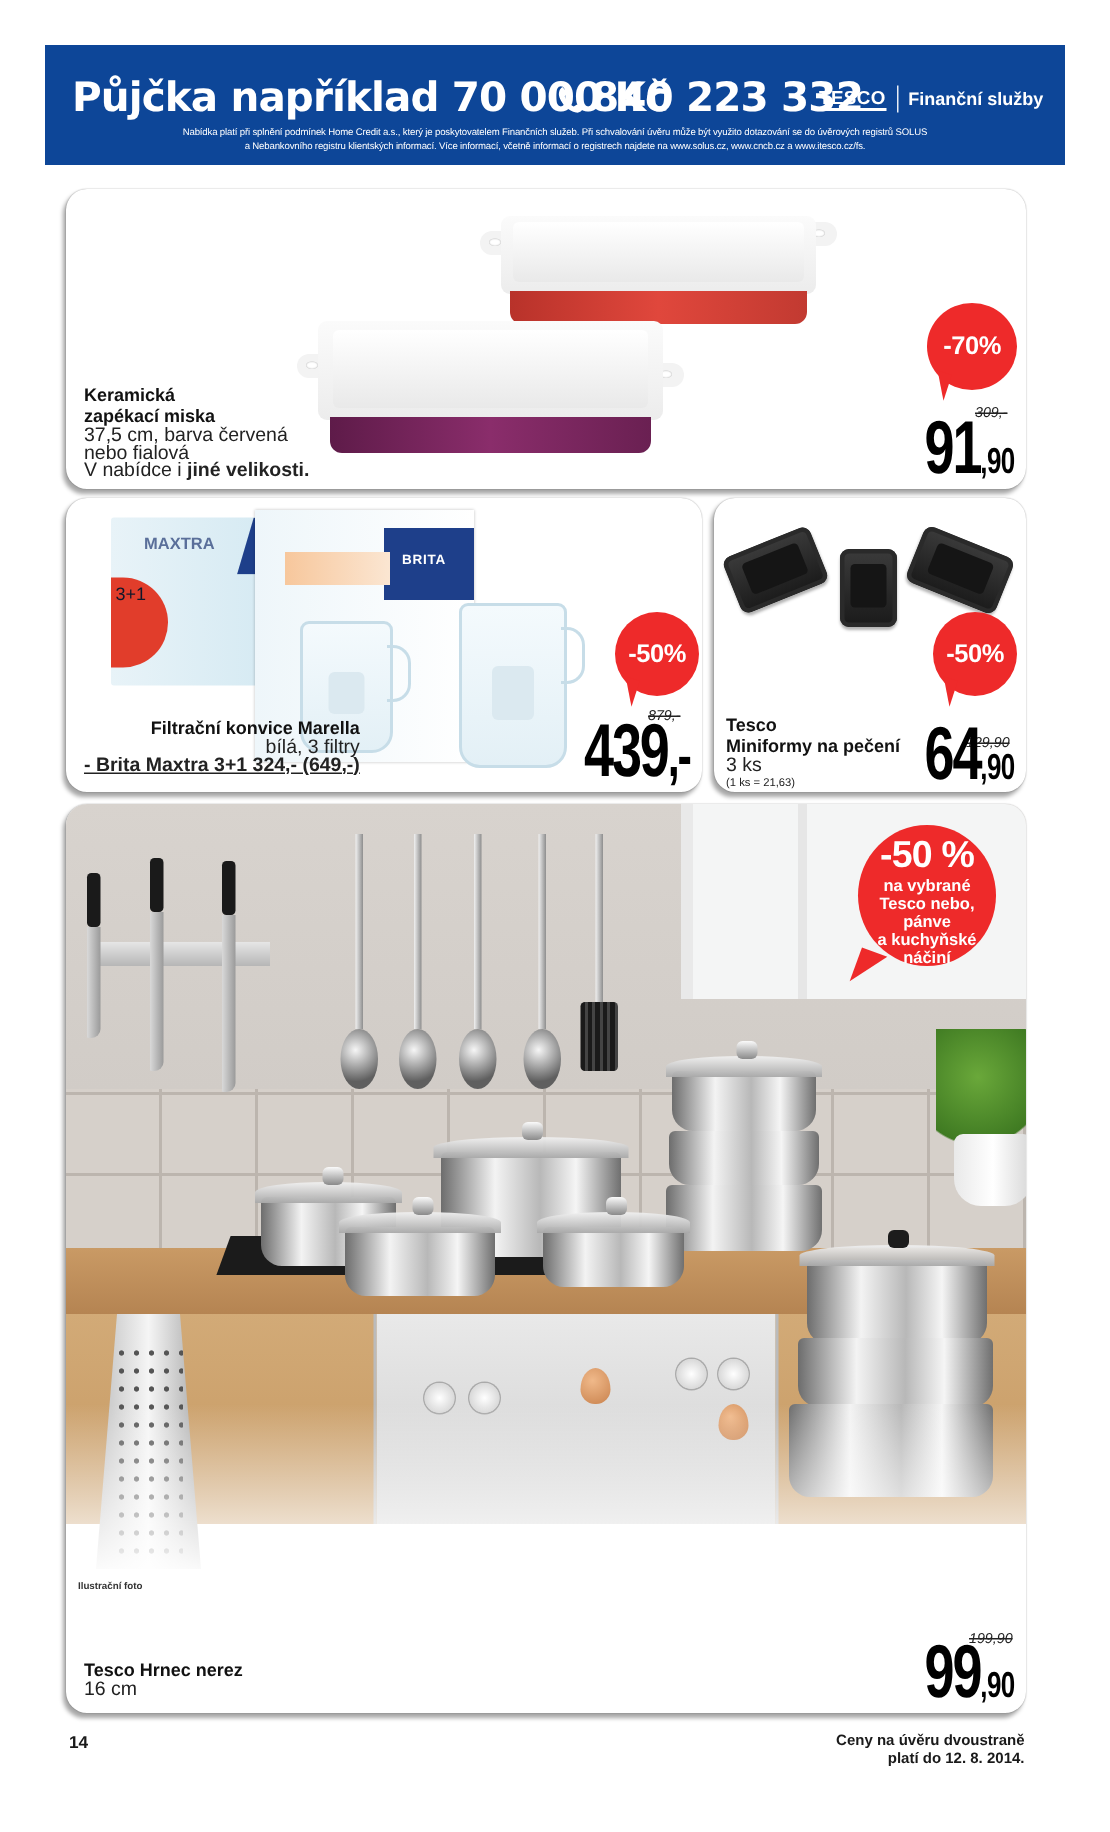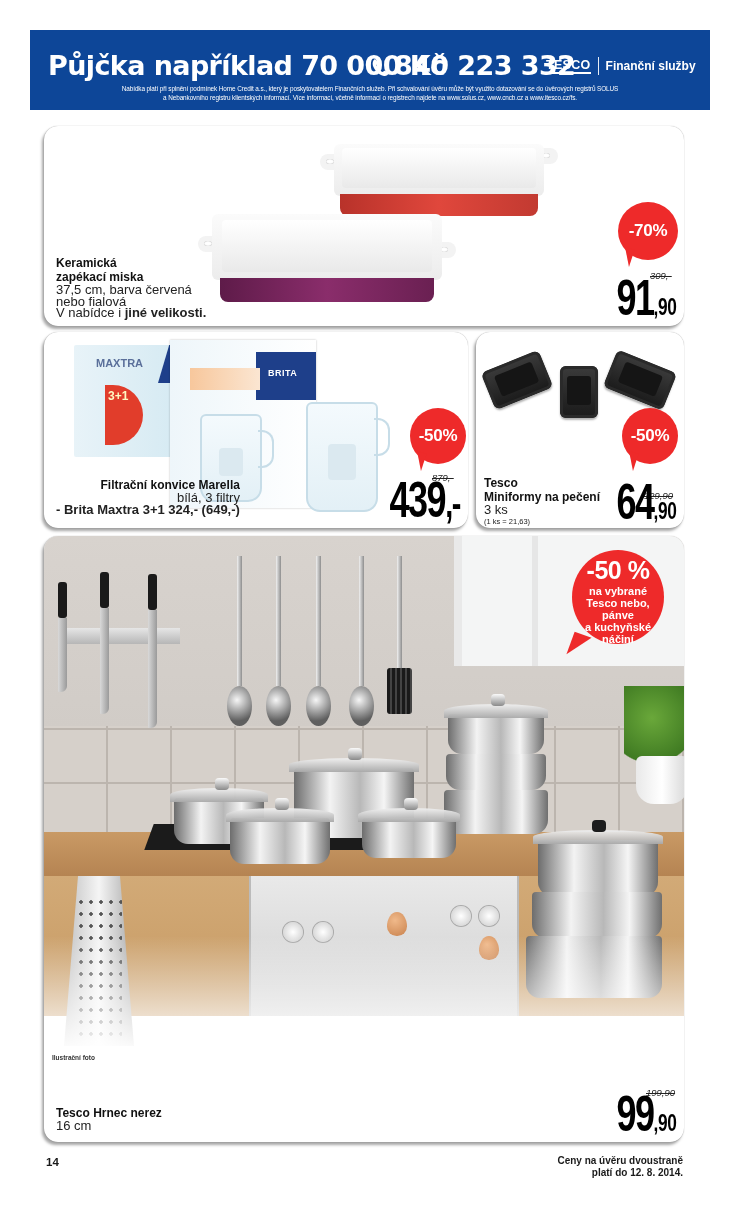--- a/index.html
+++ b/index.html
@@ -42,21 +42,21 @@
   .dish .rim { position: absolute; background: linear-gradient(#fbfbfb, #ececec); border-radius: 6px; }
   .dish .inner { position: absolute; background: linear-gradient(#ffffff, #e9e9e9); border-radius: 4px; }
   .dish .body { position: absolute; border-radius: 0 0 8px 8px; }
   .dish .handle { position: absolute; width: 22px; height: 16px; background: #f3f3f3; border-radius: 8px; }
   .dish .handle::after { content:""; position:absolute; left:6px; top:5px; width:8px; height:5px; border-radius:50%; background:#fff; box-shadow: inset 0 0 1px #999; }
 
   
   .box-maxtra { position: absolute; left: 30px; top: 13px; width: 140px; height: 112px; background: linear-gradient(90deg,#e8f3f8,#cfe7f1); border-radius: 2px; }
   .box-maxtra .navy { position:absolute; right:0; top:0; width:56px; height:38px; background:#1e3f8a; clip-path: polygon(20% 0,100% 0,100% 100%,0 100%); }
   .box-maxtra .lbl { position:absolute; left:22px; top:12px; font-size:11px; font-weight:bold; color:#5a6f9a; }
-  .box-maxtra .promo { position:absolute; left:0; top:40px; width:38px; height:60px; background:#e13d2b; border-radius:0 30px 30px 0; color:#fef9c3; font-weight:bold; font-size:12px; padding:4px 3px;margin-left:31px; }
+  .box-maxtra .promo { position:absolute; left:0; top:40px; width:38px; height:60px; background:#e13d2b; border-radius:0 30px 30px 0; color:#0f172a; font-weight:normal; font-size:12px; padding:4px 3px; }
   .box-marella { position: absolute; left: 126px; top: 8px; width: 146px; height: 168px; background: linear-gradient(90deg,#eef6fa,#ffffff); box-shadow: 0 0 2px rgba(0,0,0,0.25); }
   .box-marella .navy { position:absolute; right:0; top:12px; width:60px; height:48px; background:#1e3f8a;text-align:center; }
   .box-marella .navy span { position:absolute; left:12px; top:16px; color:#fff; font-size:9px; font-weight:bold; letter-spacing:0.5px; }
   .box-marella .orange { position:absolute; left:20px; top:28px; width:70px; height:22px; background:linear-gradient(90deg,#f7c79c,#fbe6d2); }
   .jug { position: absolute; border: 2px solid #c7dde8; border-radius: 6px 6px 14px 14px; background: linear-gradient(#f4fafd, #e3f0f6); }
   .jug::after { content:""; position:absolute; right:-14px; top:14px; width:14px; height:34px; border:2px solid #c7dde8; border-left:none; border-radius:0 12px 12px 0; }
   .jug .filter { position:absolute; left:30%; top:38%; width:40%; height:34%; background:#dbe9f0; border-radius: 4px; }
 
   
   .tin { position: absolute; background: linear-gradient(#3b3b3b, #1a1a1a); border-radius: 6px; box-shadow: inset 0 0 0 3px #2a2a2a, 0 2px 2px rgba(0,0,0,0.3); }
@@ -172,21 +172,21 @@
   <div class="jug" style="left:156px; top:82px; width:62px; height:88px;">
       <div class="filter"></div>
     </div>
   <div class="jug" style="left:262px; top:70px; width:72px; height:110px;">
       <div class="filter"></div>
     </div>
 
   <div style="position:absolute; left:12px; top:146px;text-align:right;">
     <div class="prod-name">Filtrační konvice Marella</div>
     <div class="prod-detail">bílá, 3 filtry</div>
-    <div class="prod-detail" style="font-weight:bold;">- Brita Maxtra 3+1  324,- (649,-)</div>
+    <div class="prod-detail" style="font-weight:bold;text-decoration:underline;">- Brita Maxtra 3+1  324,- (649,-)</div>
   </div>
 
   <div class="badge" style="left:366px; top:76px; width:56px; height:56px;">
     <span>-50%</span>
   </div>
   <div class="old-price" style="left:388px; top:140px;">879,-</div>
   <div class="price" style="right:8px; top:146px;">
     <span class="big">439</span><span class="big" style="font-size:40px;">,-</span>
   </div>
 </div>

